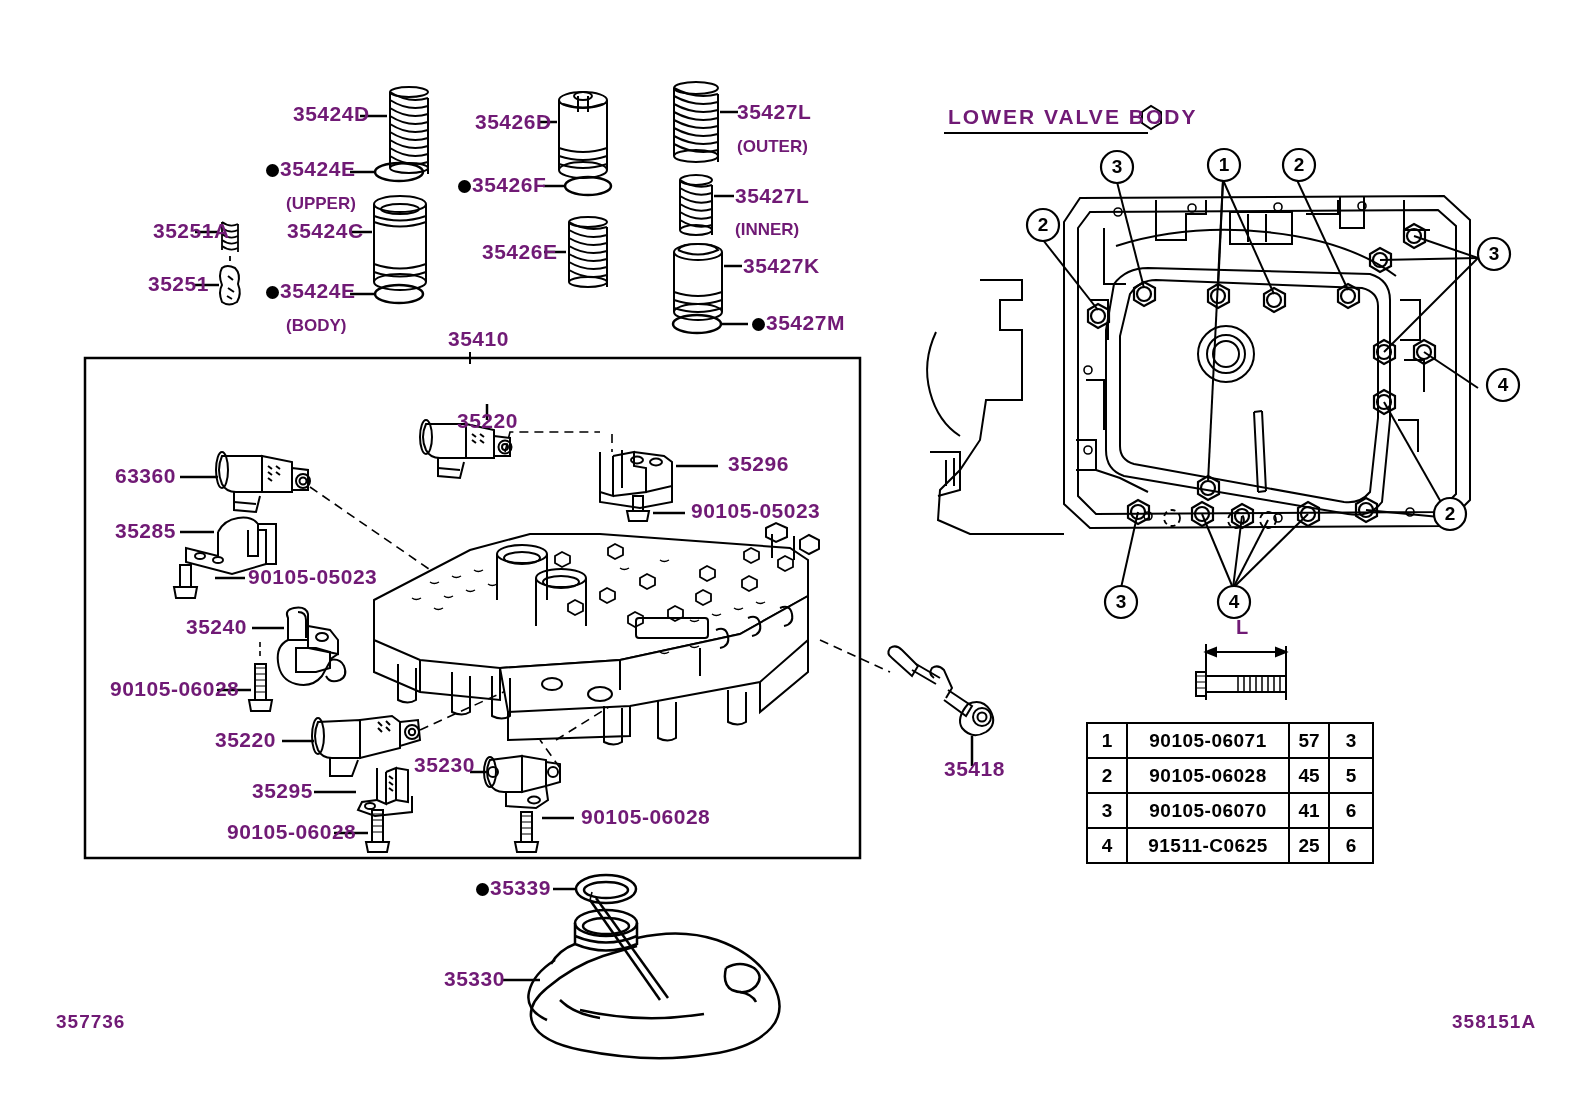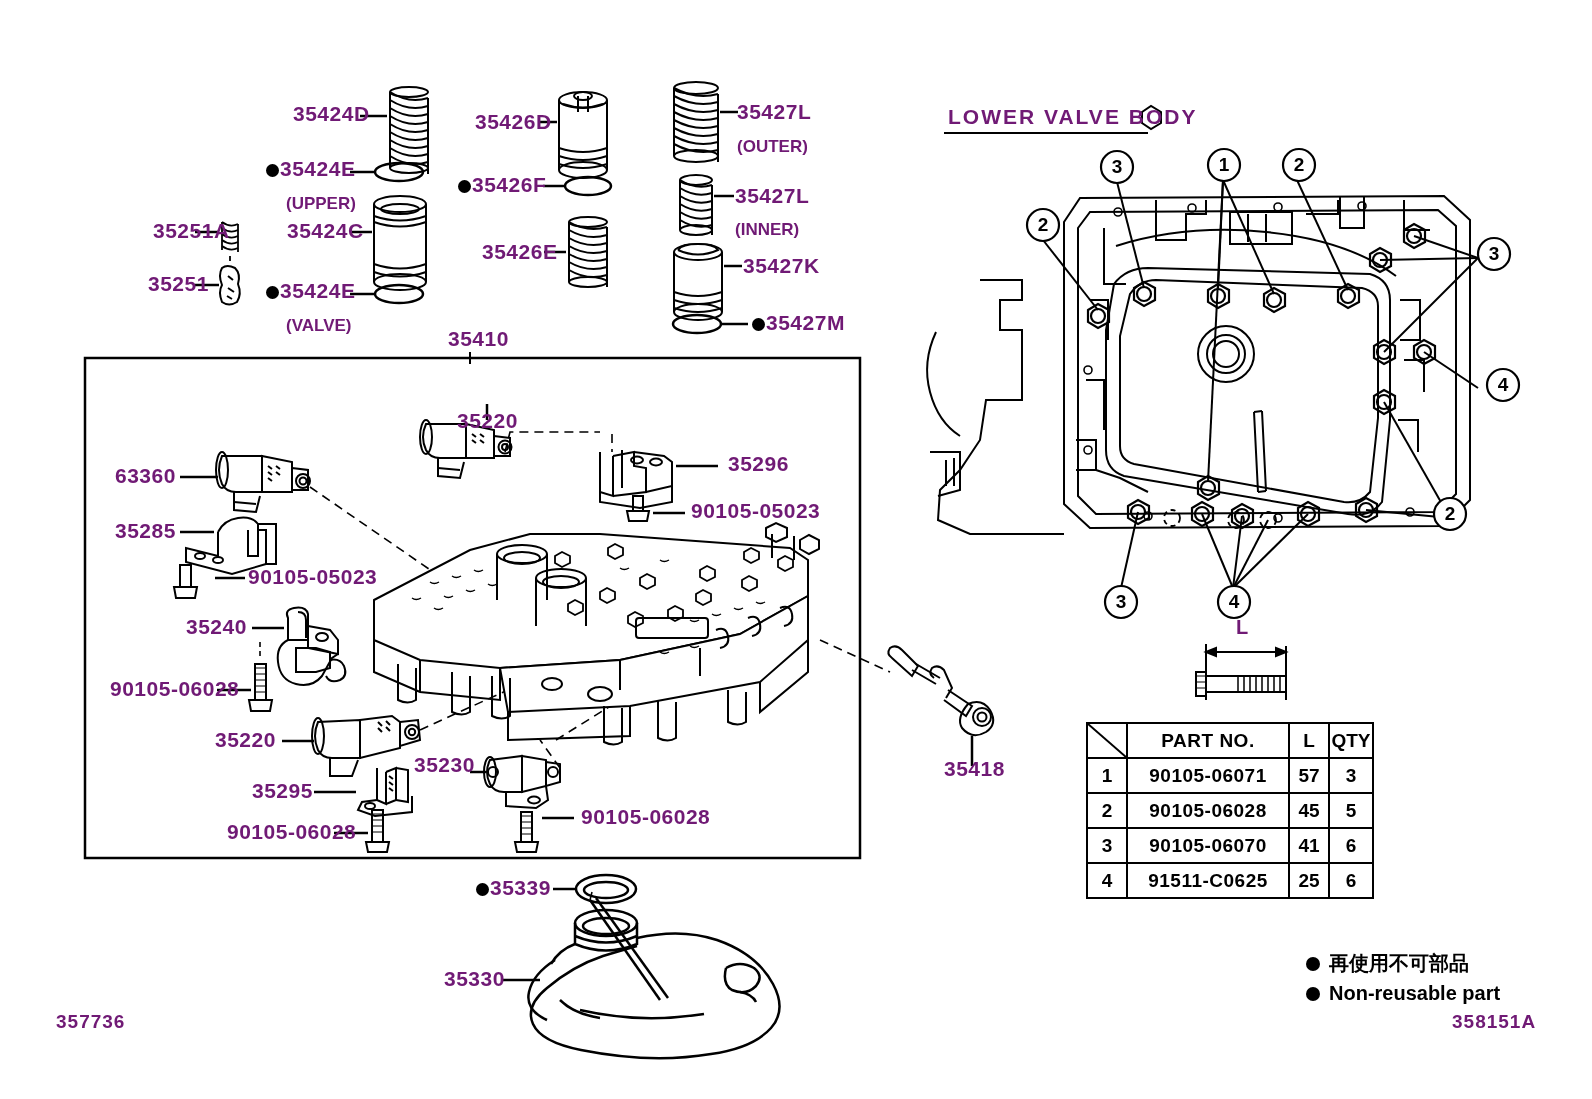--- a/index.html
+++ b/index.html
@@ -605,21 +605,21 @@
   <div class="lbl sub" style="left:286px;top:183px;">
     <span>(UPPER)</span>
   </div>
   <div class="lbl" style="left:287px;top:220px;">
     <span>35424C</span>
   </div>
   <div class="lbl" style="left:266px;top:280px;">
     <span class="bullet"></span><span>35424E</span>
   </div>
   <div class="lbl sub" style="left:286px;top:305px;">
-    <span>(VALVE)</span>
+    <span>(BODY)</span>
   </div>
   <div class="lbl" style="left:129px;top:220px;margin-left:24px;">
     <span>35251A</span>
   </div>
   <div class="lbl" style="left:148px;top:273px;">
     <span>35251</span>
   </div>
 
   <div class="lbl" style="left:475px;top:111px;">
     <span>35426D</span>
@@ -716,30 +716,20 @@
   <div class="callout-num" style="left:1104px;top:585px;"><span>3</span></div>
   <div class="callout-num" style="left:1217px;top:585px;"><span>4</span></div>
   <div class="callout-num" style="left:1433px;top:497px;"><span>2</span></div>
 
   <div class="lbl" style="left:1236px;top:617px;font-size:20px;">
     <span>L</span>
   </div>
 
   <table id="parts-table">
     <tbody>
-        <tr class="hdr-row">
-      <td class="col-idx corner-cell">
-        <svg width="38" height="33" viewBox="0 0 38 33">
-              <line x1="0" y1="0" x2="38" y2="33" stroke="#000" stroke-width="2"></line>
-            </svg>
-      </td>
-      <td class="col-part">PART NO.</td>
-      <td class="col-len">L</td>
-      <td class="col-qty">QTY</td>
-    </tr>
     <tr>
       <td class="col-idx">1</td>
       <td class="col-part">90105-06071</td>
       <td class="col-len">57</td>
       <td class="col-qty">3</td>
     </tr>
     <tr>
       <td class="col-idx">2</td>
       <td class="col-part">90105-06028</td>
       <td class="col-len">45</td>
@@ -753,28 +743,20 @@
     </tr>
     <tr>
       <td class="col-idx">4</td>
       <td class="col-part">91511-C0625</td>
       <td class="col-len">25</td>
       <td class="col-qty">6</td>
     </tr>
   </tbody>
     </table>
 
-  <div id="legend">
-    <span class="row">
-      <span class="bullet"></span><span class="jp">再使用不可部品</span>
-    </span>
-    <span class="row">
-      <span class="bullet"></span><span>Non-reusable part</span>
-    </span>
-  </div>
 
   <div class="lbl corner" style="left:56px;top:1012px;">
     <span>357736</span>
   </div>
   <div class="lbl corner" style="left:1452px;top:1012px;">
     <span>358151A</span>
   </div>
 
 </div>
 

